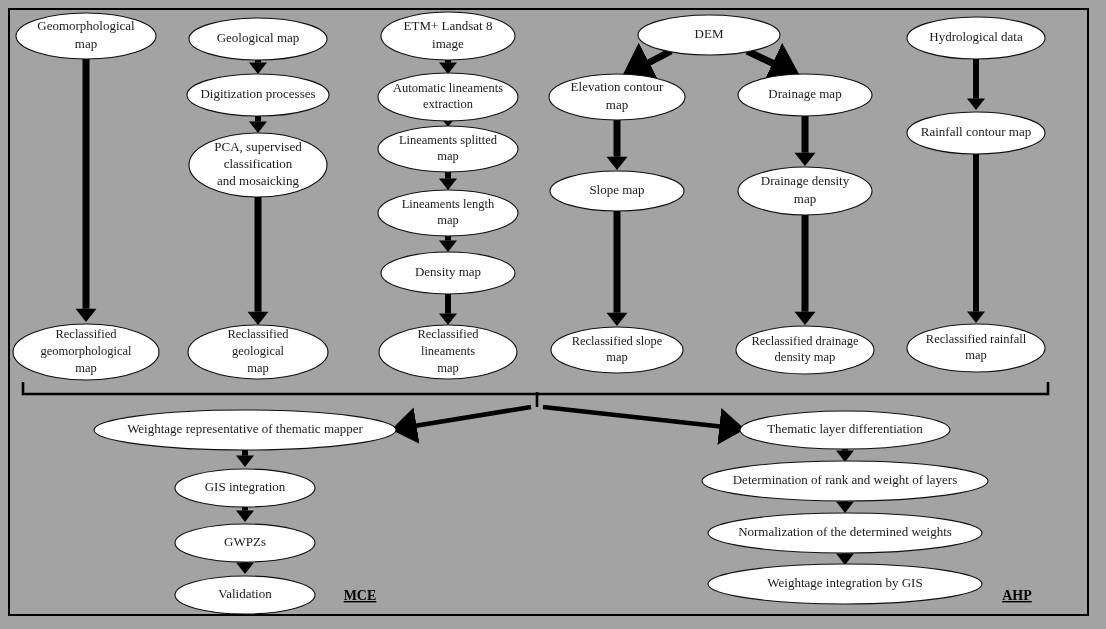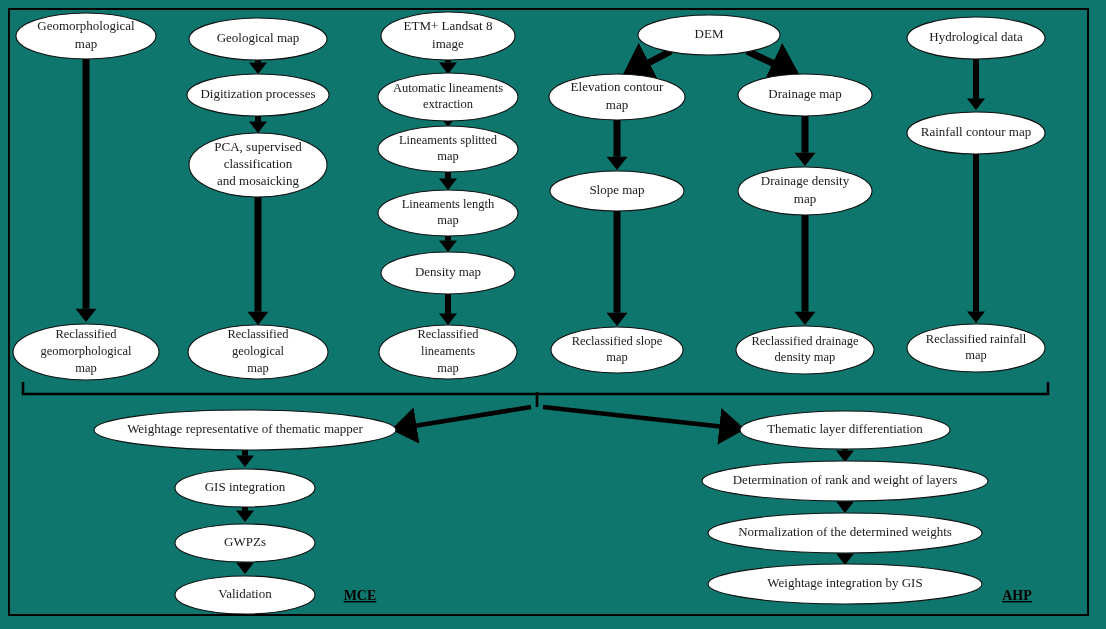--- a/index.html
+++ b/index.html
@@ -1,18 +1,18 @@
 <!DOCTYPE html>
 <html><head>
 <meta charset="utf-8">
 <style>
   html,body{margin:0;padding:0;background:#ffffff;}
   body{width:1106px;height:629px;overflow:hidden;
        font-family:"Liberation Serif","DejaVu Serif",serif;}
-  #stage{position:relative;width:1106px;height:629px;background:#0f766e;}
+  #stage{position:relative;width:1106px;height:629px;background:#a3a3a3;}
   #frame{position:absolute;left:8px;top:8px;width:1081px;height:608px;
          border:2px solid #000;box-sizing:border-box;}
   svg#flow{position:absolute;left:0;top:0;width:1106px;height:629px;}
   .node-label{font-family:"Liberation Serif","DejaVu Serif",serif;
               fill:#1a1a1a;text-anchor:middle;dominant-baseline:middle;}
   .tag-label{font-family:"Liberation Serif","DejaVu Serif",serif;
              font-weight:bold;text-decoration:underline;fill:#000;
              text-anchor:middle;}
   ellipse.node{fill:#ffffff;stroke:#111;stroke-width:1.1;}
   path.brace{fill:none;stroke:#000;stroke-width:2.6;stroke-linecap:butt;stroke-linejoin:miter;}

